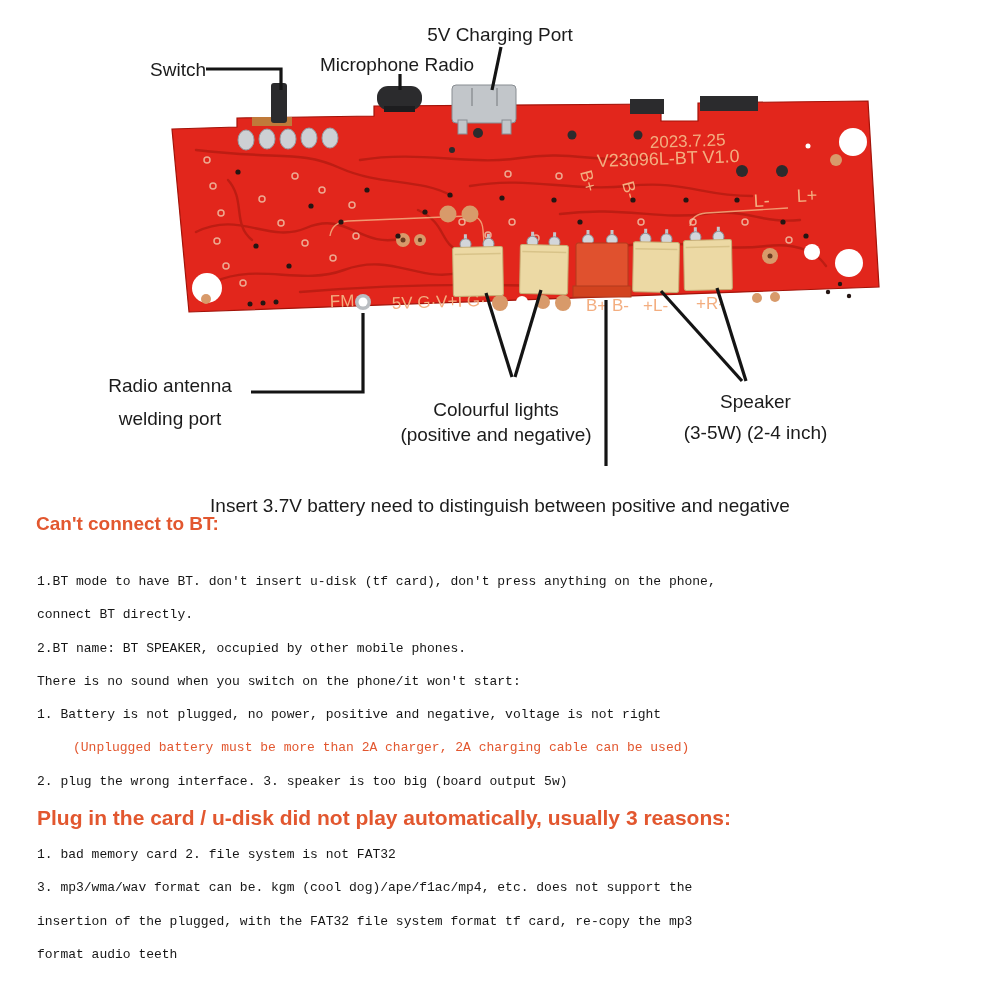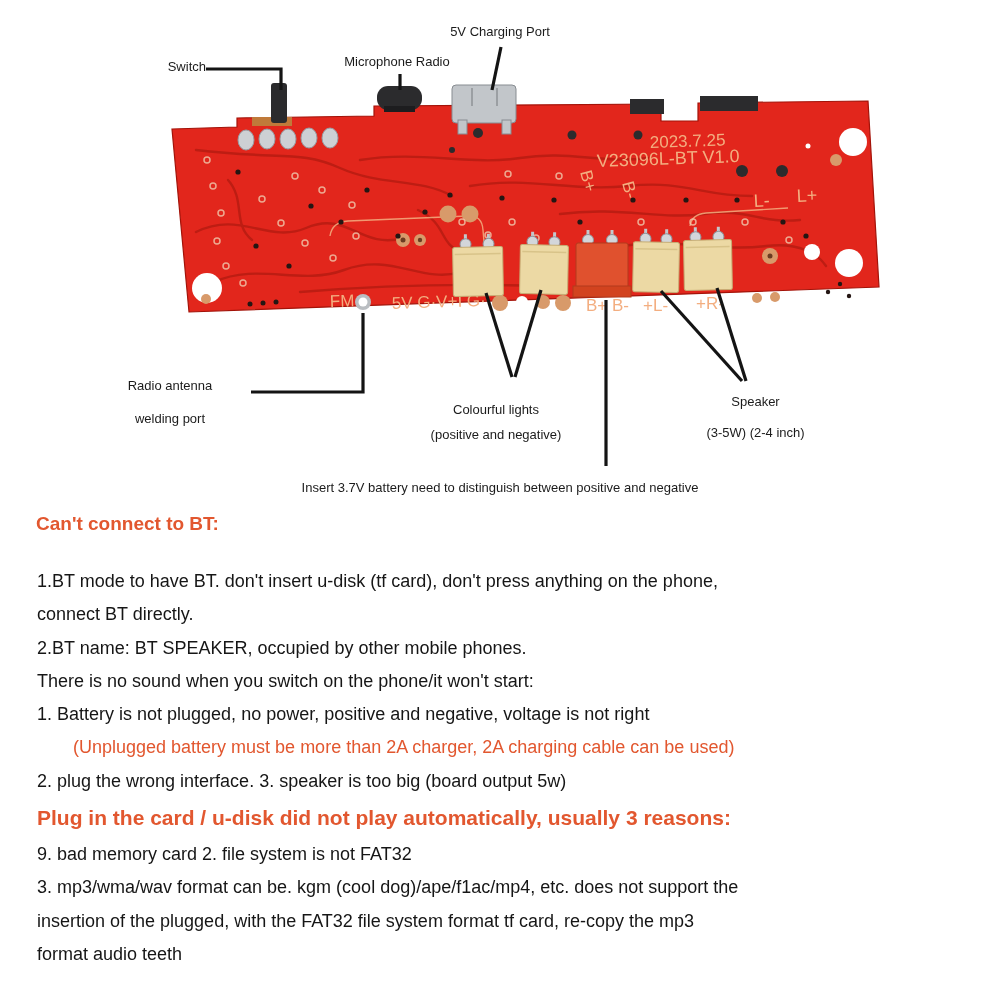--- a/index.html
+++ b/index.html
@@ -17,33 +17,33 @@
   .via-ring{fill:none;stroke:#f0c9ae;stroke-width:1.5;opacity:.8;}
   .via-dark{fill:#241613;}
   .blob{fill:var(--solder-silver);stroke:#989ea5;stroke-width:1;}
   .blackc{fill:var(--component-black);}
   .metal{fill:#c2c6ca;stroke:#878c91;stroke-width:1;}
   .conn{fill:var(--connector-beige);stroke:#c6ad74;stroke-width:1;}
   .conn-red{fill:var(--connector-red);stroke:#b23a1c;stroke-width:1;}
   .pin{fill:#d3d6da;stroke:#8f959b;stroke-width:1;}
   .annline{fill:none;stroke:#141414;stroke-width:3.2;}
   
-  .ann{position:absolute;color:#1b1b1b;font-size:13px;text-align:center;white-space:pre-line;}
+  .ann{position:absolute;color:#1b1b1b;font-size:19px;text-align:center;white-space:pre-line;}
   #label-switch{left:136px;top:59px;width:70px;text-align:right;}
   #label-mic{left:317px;top:54px;width:160px;}
   #label-charge{left:419px;top:24px;width:162px;}
   #label-radio{left:80px;top:369px;width:180px;line-height:33px;}
   #label-colourful{left:381px;top:397px;width:230px;line-height:25px;}
   #label-speaker{left:648px;top:386px;width:215px;line-height:31px;}
-  #label-battery{left:0;top:480px;width:1000px;}
+  #label-battery{left:0;top:495px;width:1000px;}
   
   .h-orange{position:absolute;left:36px;top:513px;margin:0;font-size:19px;font-weight:700;
             color:var(--accent-orange);white-space:nowrap;}
   #text-block{position:absolute;left:37px;top:565px;width:940px;}
-  .bodyline{font-size:18px;line-height:33.3px;white-space:nowrap;color:var(--body-text);}
+  .bodyline{font-size:13px;line-height:33.3px;white-space:nowrap;color:var(--body-text);font-family:Liberation Mono, monospace;}
   .bodyline.orange{color:var(--accent-orange);margin-left:36px;}
   .h2-orange{font-size:21px;font-weight:700;line-height:40px;color:var(--accent-orange);white-space:nowrap;}
 </style>
 </head>
 <body>
 
 <div class="stage">
 
   <svg width="1000" height="500" viewBox="0 0 1000 500">
 
@@ -267,19 +267,19 @@
 
   <div id="text-block">
     <div class="bodyline">1.BT mode to have BT. don't insert u-disk (tf card), don't press anything on the phone,</div>
     <div class="bodyline">connect BT directly.</div>
     <div class="bodyline">2.BT name: BT SPEAKER, occupied by other mobile phones.</div>
     <div class="bodyline">There is no sound when you switch on the phone/it won't start:</div>
     <div class="bodyline">1. Battery is not plugged, no power, positive and negative, voltage is not right</div>
     <div class="bodyline orange">(Unplugged battery must be more than 2A charger, 2A charging cable can be used)</div>
     <div class="bodyline">2. plug the wrong interface. 3. speaker is too big (board output 5w)</div>
     <div class="h2-orange">Plug in the card / u-disk did not play automatically, usually 3 reasons:</div>
-    <div class="bodyline">9. bad memory card 2. file system is not FAT32</div>
+    <div class="bodyline">1. bad memory card 2. file system is not FAT32</div>
     <div class="bodyline">3. mp3/wma/wav format can be. kgm (cool dog)/ape/f1ac/mp4, etc. does not support the</div>
     <div class="bodyline">insertion of the plugged, with the FAT32 file system format tf card, re-copy the mp3</div>
     <div class="bodyline">format audio teeth</div>
   </div>
 
 </div>
 
 </body></html>

